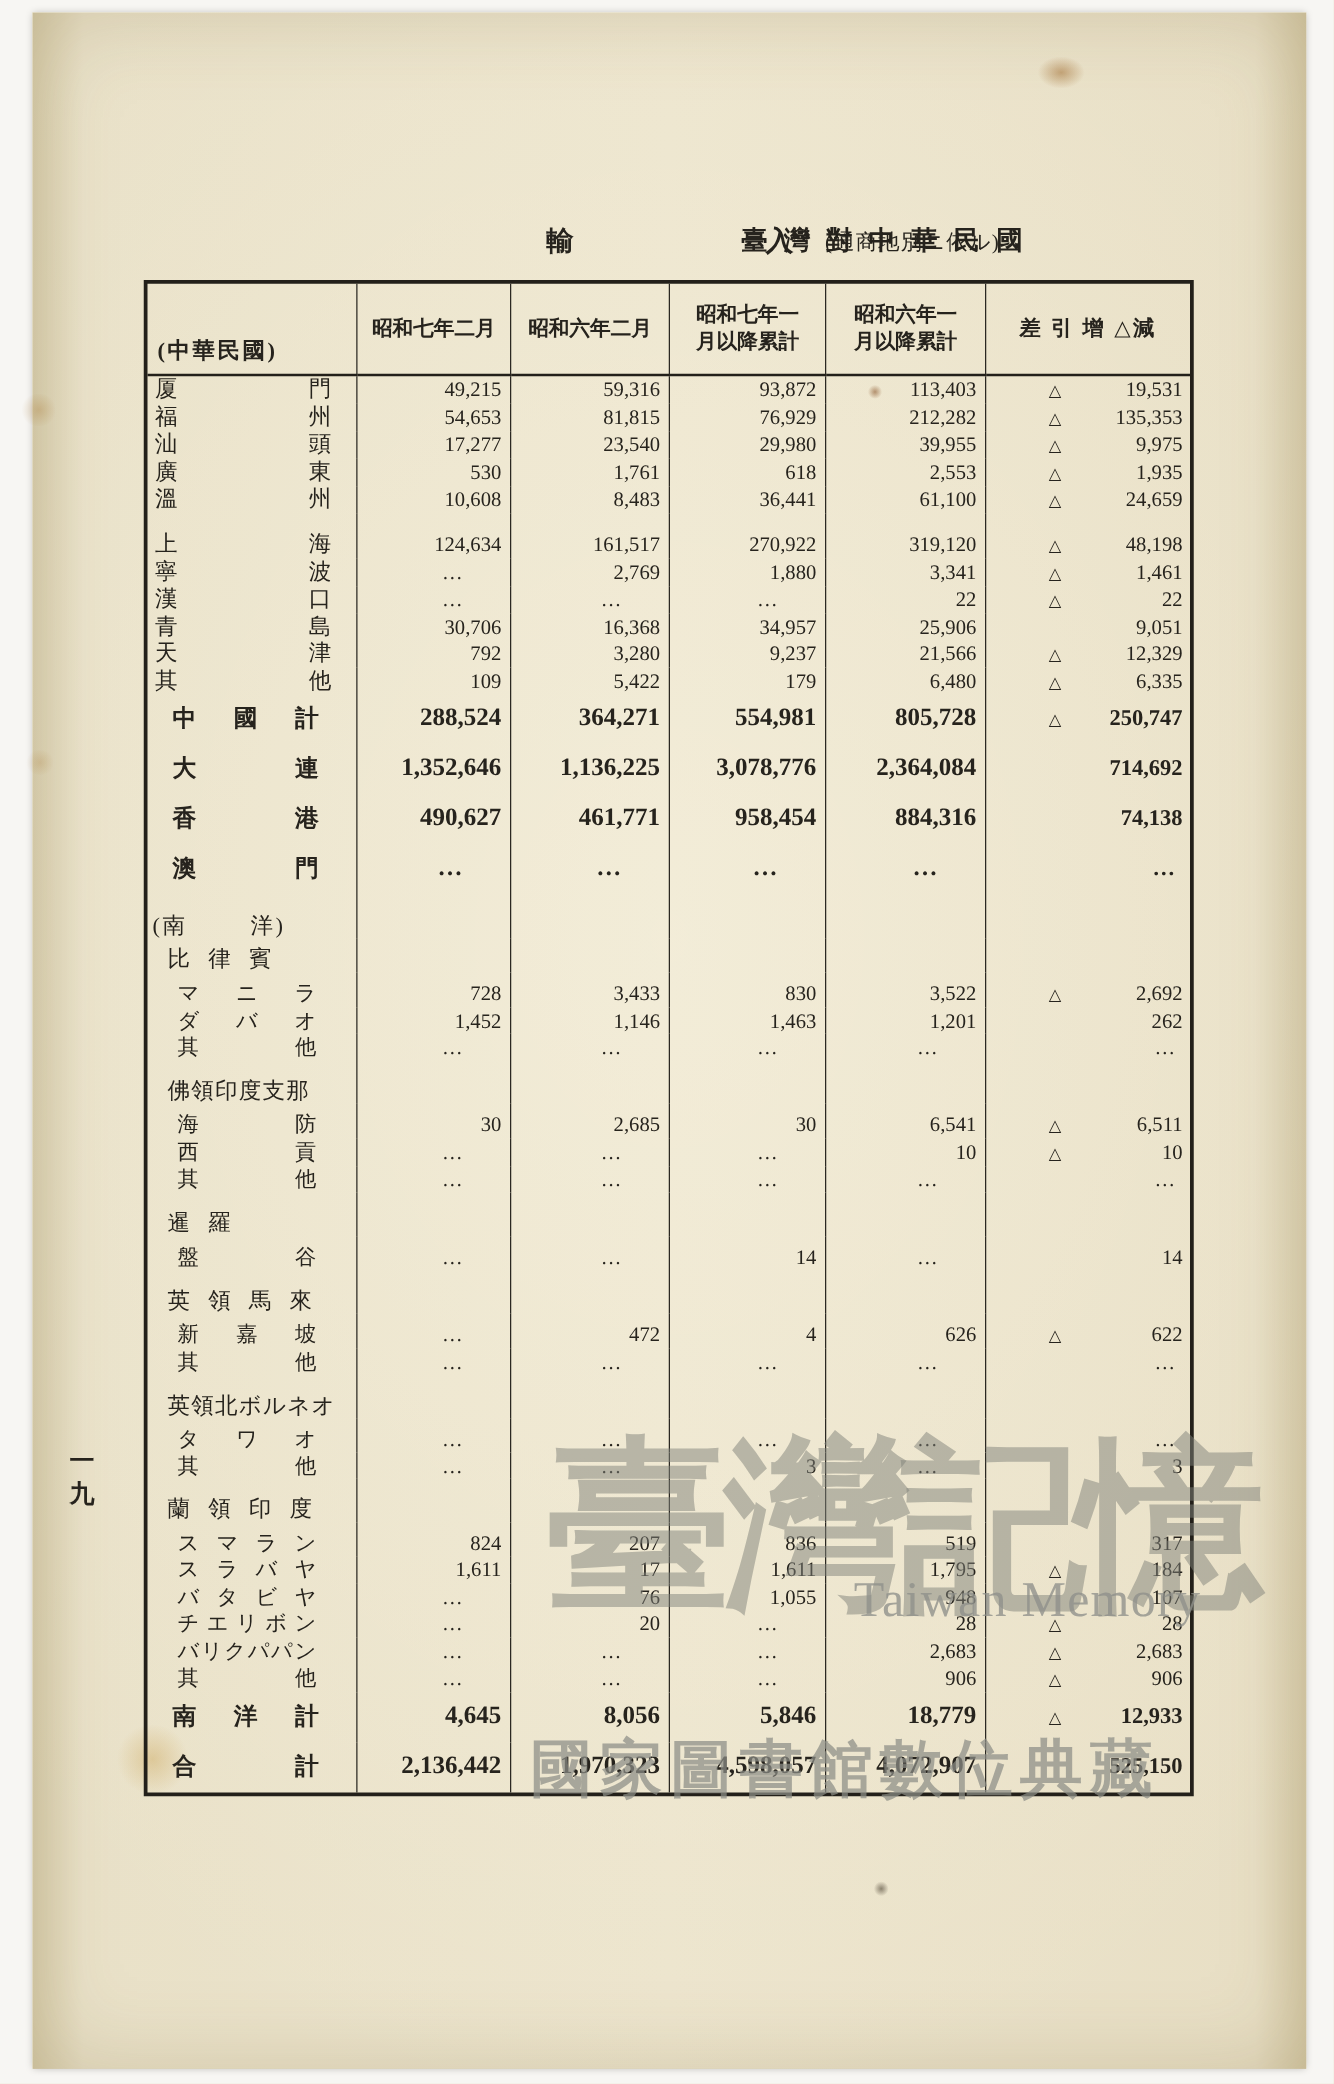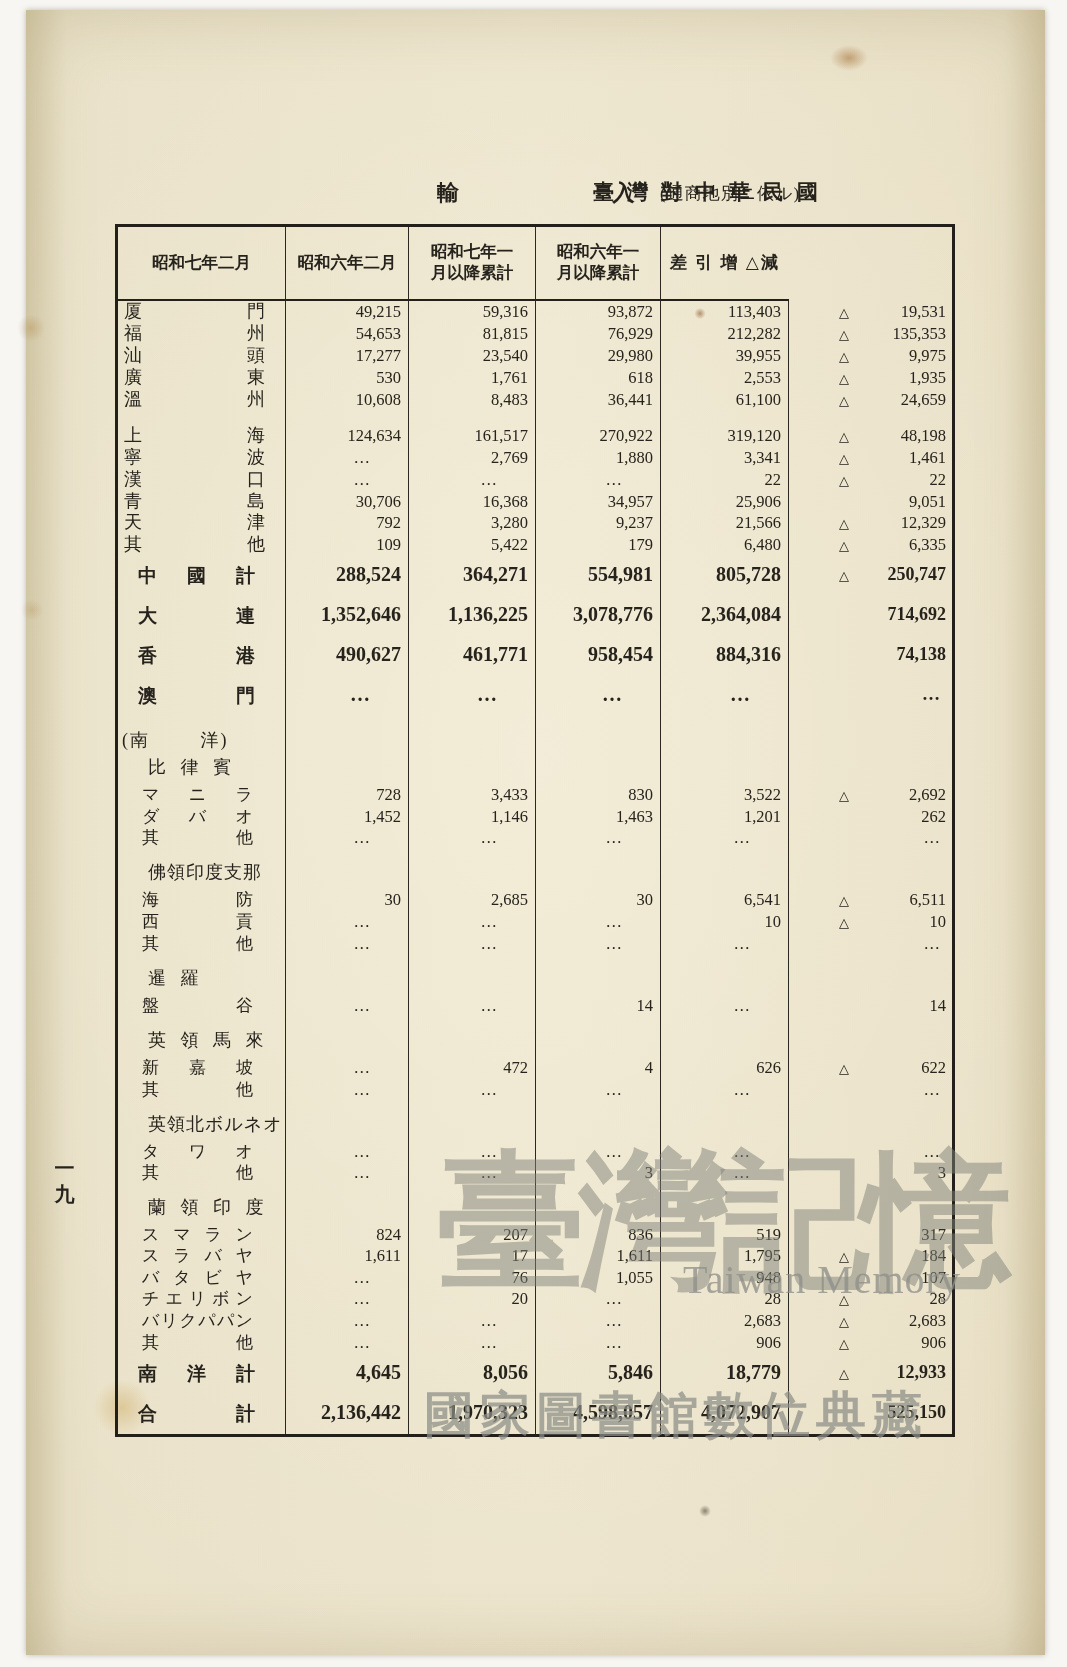--- a/index.html
+++ b/index.html
@@ -67,21 +67,21 @@
   }
   .cell.cdiff { border-right:none; display:flex; }
   .glg { padding-top:14px; }
   .gsm { padding-top:6px; }
 
   .lab { font-size:18px; }
   .lab.place   { padding-left:6px;  padding-right:20px; text-align:justify; text-align-last:justify; }
   .lab.port    { padding-left:24px; padding-right:32px; text-align:justify; text-align-last:justify; font-size:17px; }
   .lab.summary { padding-left:20px; padding-right:30px; text-align:justify; text-align-last:justify;
                  font-weight:bold; font-size:19px; line-height:24px; }
-  .lab.section { padding-left:16px; letter-spacing:1px; font-weight:normal; white-space:nowrap; word-spacing:8px;margin-left:14px; }
+  .lab.section { padding-left:16px; letter-spacing:1px; font-weight:normal; white-space:nowrap; word-spacing:8px; }
   .lab.paren   { padding-left:4px; white-space:nowrap; word-spacing:44px; letter-spacing:2px; }
   .rowpad { padding-top:8px; padding-bottom:8px; }   
 
   .val { text-align:right; padding-right:7px; font-size:16.5px; }
   .val.big { font-weight:bold; font-size:20px; }
   .val.dots { padding-right:36px; letter-spacing:2px; }
   .tri { flex:0 0 60px; text-align:right; font-size:13px; padding-top:1px; }
   .dval { flex:1; text-align:right; padding-right:6px; }
   .dval.dots { padding-right:10px; letter-spacing:2px; }
   .dval.big { font-weight:bold; font-size:18px; }
@@ -111,20 +111,21 @@
 <div class="stain s5"></div>
 <div class="stain s6"></div>
 
 <div class="main-title">臺灣對中華民國</div>
 <div class="trade-title">輸 入</div>
 <div class="trade-note">(通商地別ニ依ル)</div>
 <div class="page-no">一九</div>
 
 <div class="tbl">
   <div class="grid">
+    <div class="hcell region">(中華民國)</div>
     <div class="hcell">昭和七年二月</div>
     <div class="hcell">昭和六年二月</div>
     <div class="hcell">昭和七年一
 月以降累計</div>
     <div class="hcell">昭和六年一
 月以降累計</div>
     <div class="hcell diffh">差 引 增 △減</div>
   </div>
   <div class="grid" id="tbody">
       <div class="cell lab place">厦門</div>

